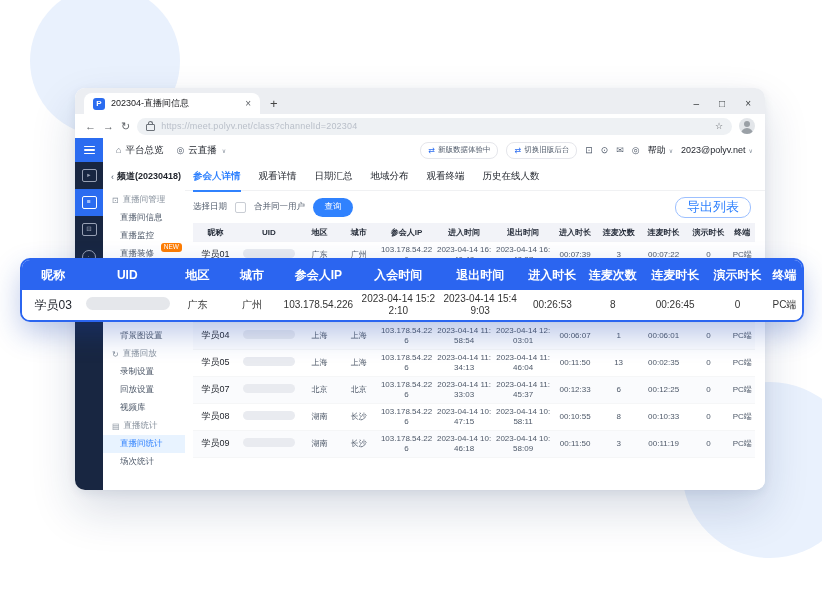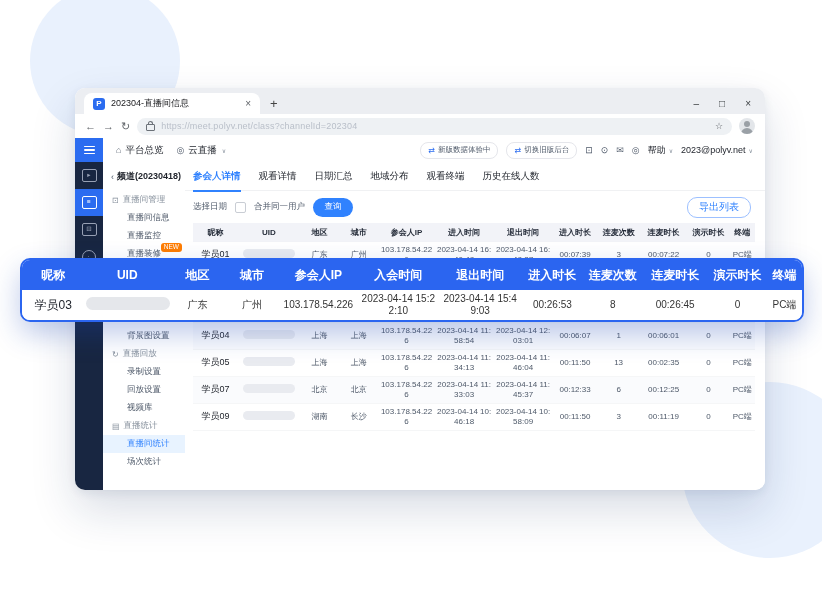--- a/index.html
+++ b/index.html
@@ -59,21 +59,21 @@
   .rail-item.active{background:#2b6cf0}
   .ricon{width:13px;height:11px;border:1px solid #97a0b4;border-radius:2px;display:flex;
          align-items:center;justify-content:center;font-size:6.5px;color:#97a0b4;line-height:1}
   .ricon.round{width:12px;height:12px;border-radius:50%}
   .rail-item.active .ricon{border-color:#fff;color:#fff}
   .sidebar{position:absolute;left:28px;top:74px;bottom:0;width:82px;background:#fff;
            border-right:1px solid #f2f3f5}
   .channel{font-size:9px;color:#1d2129;font-weight:bold;padding:8px 2px 8px 8px;display:flex;gap:3px;align-items:center}
   .channel .back{color:#4e5969;font-weight:normal}
   .sitem{font-size:8.5px;height:18px;display:flex;align-items:center;gap:4px;color:#4e5969;
-         padding-left:24px;position:relative}
+         padding-left:17px;position:relative}
   .sitem.section{color:#86909c;padding-left:9px}
   .sitem.section .sic{font-size:8px;color:#86909c}
   .sitem.active{background:#e8f3ff;color:#3082fe}
   .badge-new{position:absolute;top:-2px;right:3px;background:#ff7d00;color:#fff;font-size:6.5px;
              padding:1px 3px;border-radius:3px;line-height:1}
   .overlay-gap{height:64px}
 
   
   .main{position:absolute;left:110px;right:0;top:74px;bottom:0;background:#fff;border-radius:0 0 10px 0}
   .tabsrow{height:28px;display:flex;gap:18px;align-items:flex-start;padding-left:8px;
@@ -82,21 +82,21 @@
   .ptab.active{color:#3082fe;border-bottom-color:#3082fe;font-weight:bold}
   .filters{height:32px;display:flex;align-items:center;gap:8px;padding:0 14px 0 8px;font-size:8.5px;color:#4e5969}
   .datebox{width:126px;height:18px;border:1px solid #e5e6eb;border-radius:3px;display:flex;
            align-items:center;justify-content:space-between;padding:0 6px;font-size:8px;color:#86909c}
   .cal{width:8px;height:8px;border:1px solid #b4bac4;border-radius:1px;position:relative}
   .cal:before{content:"";position:absolute;top:1px;left:1px;right:1px;height:2px;background:#c6ccd6}
   .cbx{width:9px;height:9px;border:1px solid #c9cdd4;border-radius:2px;background:#fff}
   .btn-query{width:40px;height:19px;background:#3082fe;color:#fff;border-radius:10px;font-size:8.5px;
              display:flex;align-items:center;justify-content:center}
   .btn-export{margin-left:auto;height:19px;border:1px solid #9cc0ff;color:#3082fe;border-radius:10px;
-              padding:0 11px;font-size:10px;display:flex;align-items:center}
+              padding:0 11px;font-size:13px;display:flex;align-items:center}
   table{border-collapse:collapse;table-layout:fixed}
   .dtable{width:562px;margin-left:8px;font-size:8px;color:#4e5969;text-align:center}
   .dtable th{background:#f2f3f8;height:19px;font-size:8px;color:#272e3b;font-weight:bold;padding:0 1px}
   .dtable td{height:26px;border-bottom:1px solid #f5f6f7;padding:0 1px;line-height:1.25;word-break:break-all}
   .dtable tbody tr:nth-child(even) td{background:#fafbfd}
   .dtable td:first-child{font-size:9px;color:#1d2129}
   .pill{display:inline-block;width:52px;height:9px;background:#e9ebf0;border-radius:5px}
 
   
   .overlay{position:absolute;left:20px;top:258px;width:780px;z-index:10;background:#fff;
@@ -368,20 +368,34 @@
             <td>学员07</td>
             <td><span class="pill"></span></td>
             <td>北京</td>
             <td>北京</td>
             <td>103.178.54.226</td>
             <td>2023-04-14 11:33:03</td>
             <td>2023-04-14 11:45:37</td>
             <td>00:12:33</td>
             <td>6</td>
             <td>00:12:25</td>
+            <td>0</td>
+            <td>PC端</td>
+          </tr>
+          <tr>
+            <td>学员08</td>
+            <td><span class="pill"></span></td>
+            <td>湖南</td>
+            <td>长沙</td>
+            <td>103.178.54.226</td>
+            <td>2023-04-14 10:47:15</td>
+            <td>2023-04-14 10:58:11</td>
+            <td>00:10:55</td>
+            <td>8</td>
+            <td>00:10:33</td>
             <td>0</td>
             <td>PC端</td>
           </tr>
           <tr>
             <td>学员09</td>
             <td><span class="pill"></span></td>
             <td>湖南</td>
             <td>长沙</td>
             <td>103.178.54.226</td>
             <td>2023-04-14 10:46:18</td>

